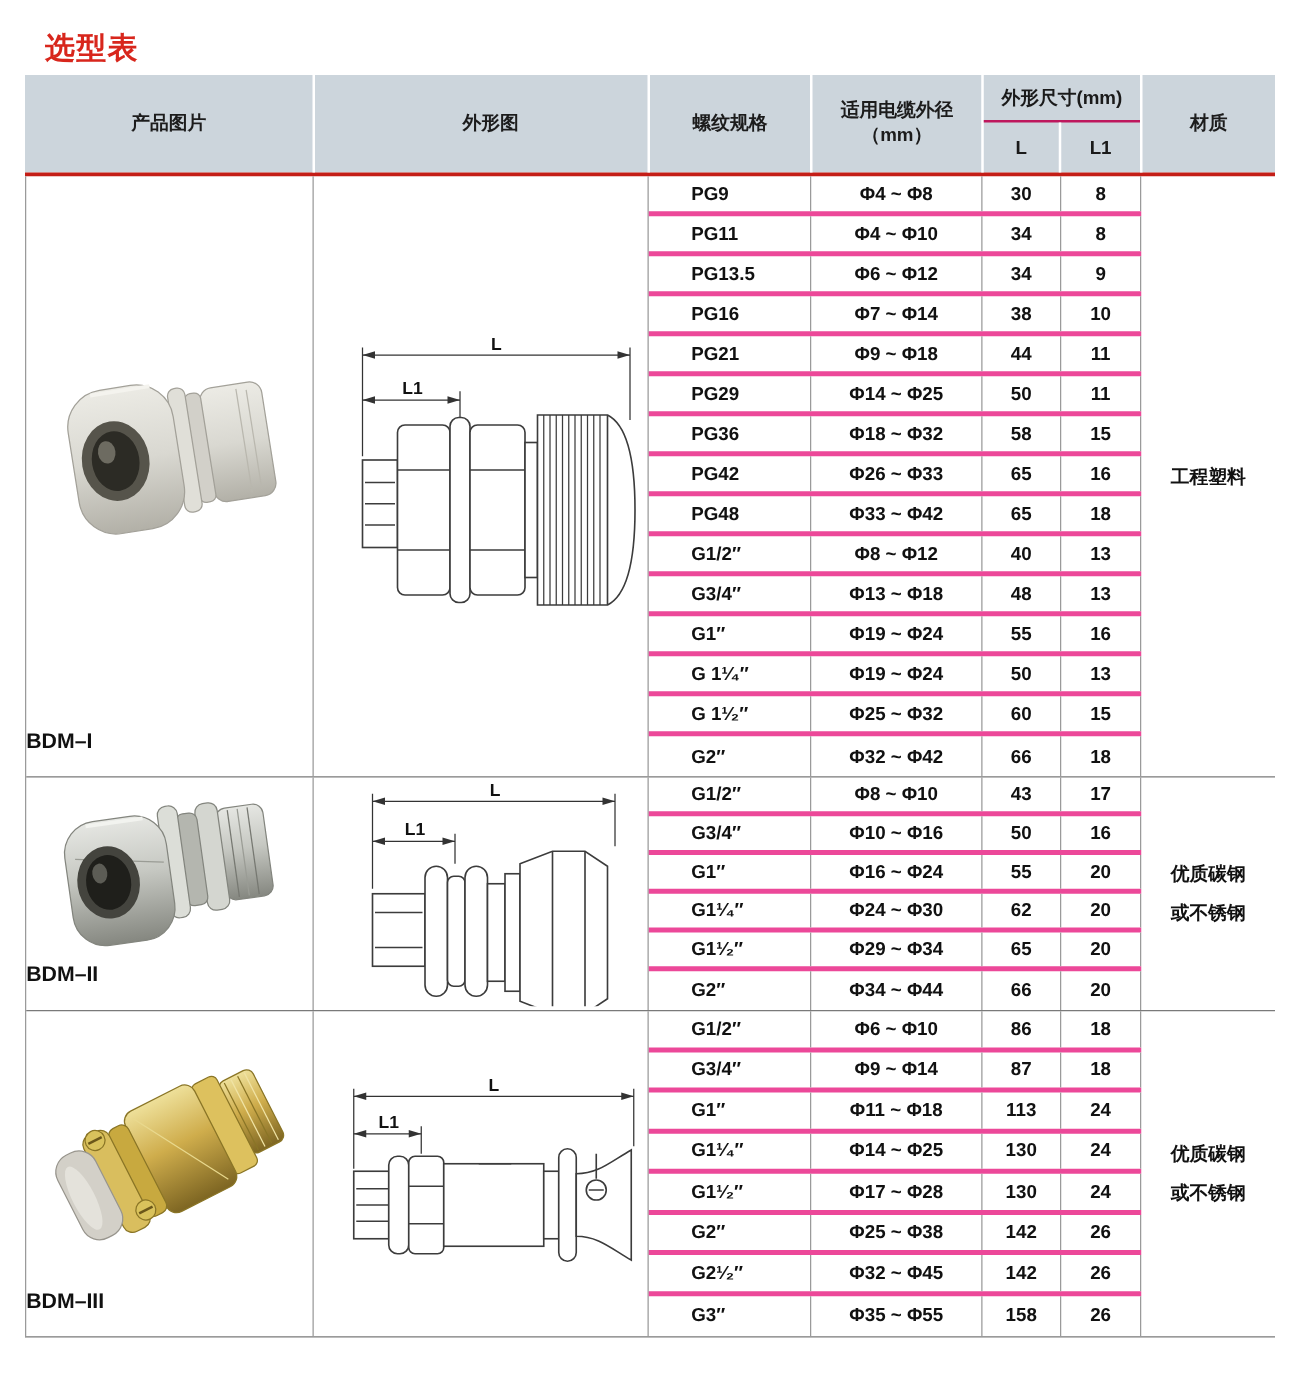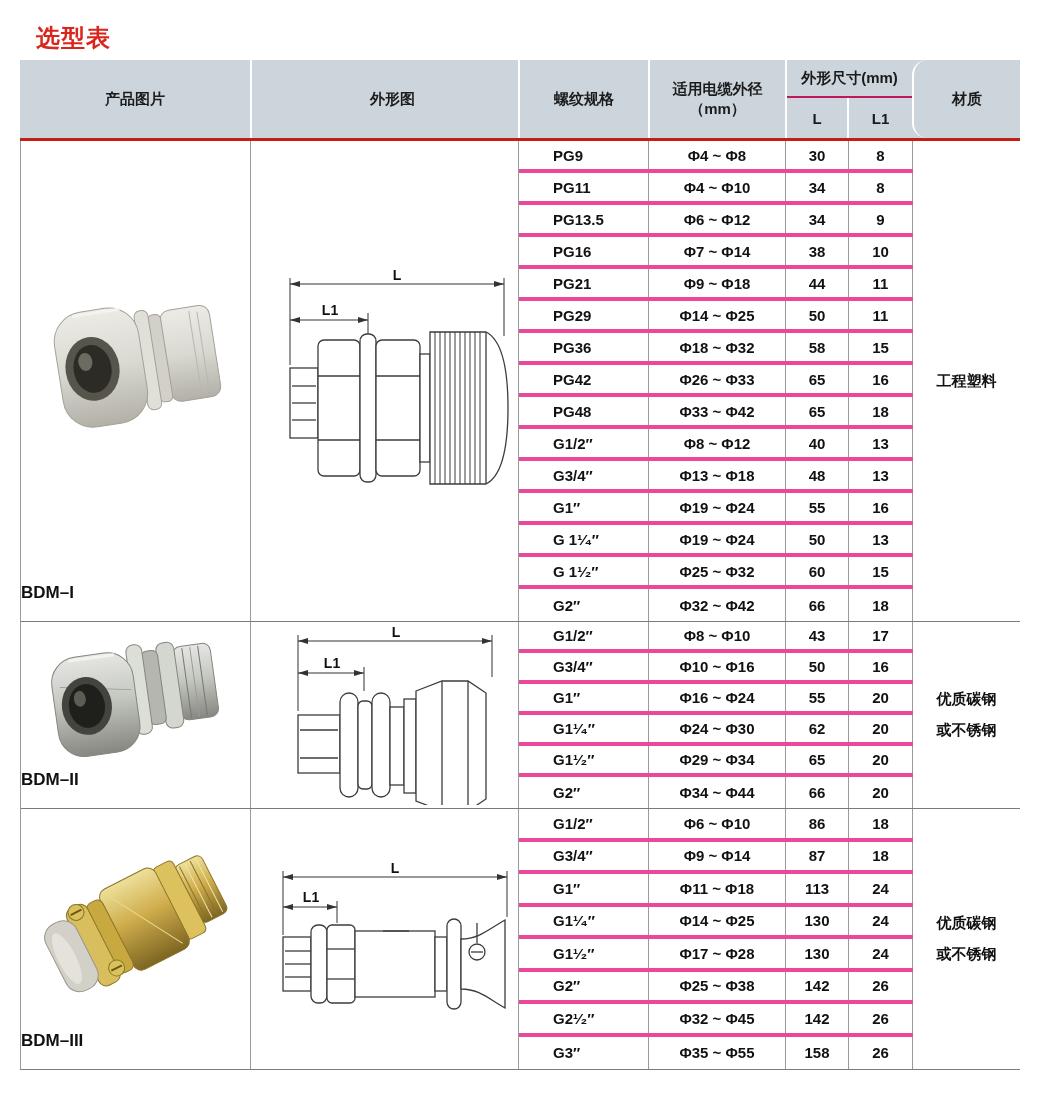--- a/index.html
+++ b/index.html
@@ -27,21 +27,21 @@
   .th-group-top {
     height:38px; display:flex; align-items:center; justify-content:center;
     font-size:15px; font-weight:bold; border-bottom:2px solid #be185d;
   }
   .th-group-bottom { flex:1; display:flex; }
   .th-sub {
     display:flex; align-items:center; justify-content:center;
     font-size:15px; font-weight:bold;
   }
   .c5 { width:62px; border-right:2px solid #ffffff; } .c6 { width:63px; }
-  .c7 { width:108px;border-radius:15px; }
+  .c7 { width:108px; }
   .red-rule { height:3px; background:#c41e17; }
 
   
   .tbody { border-bottom:1px solid #7a7a7a; border-left:1px solid #9a9a9a; }
   .sec { display:flex; }
   .sec + .sec { border-top:1px solid #7a7a7a; }
   .cell-photo {
     width:230px; border-right:1px solid #9a9a9a;
     display:flex; flex-direction:column; align-items:flex-start;
   }

